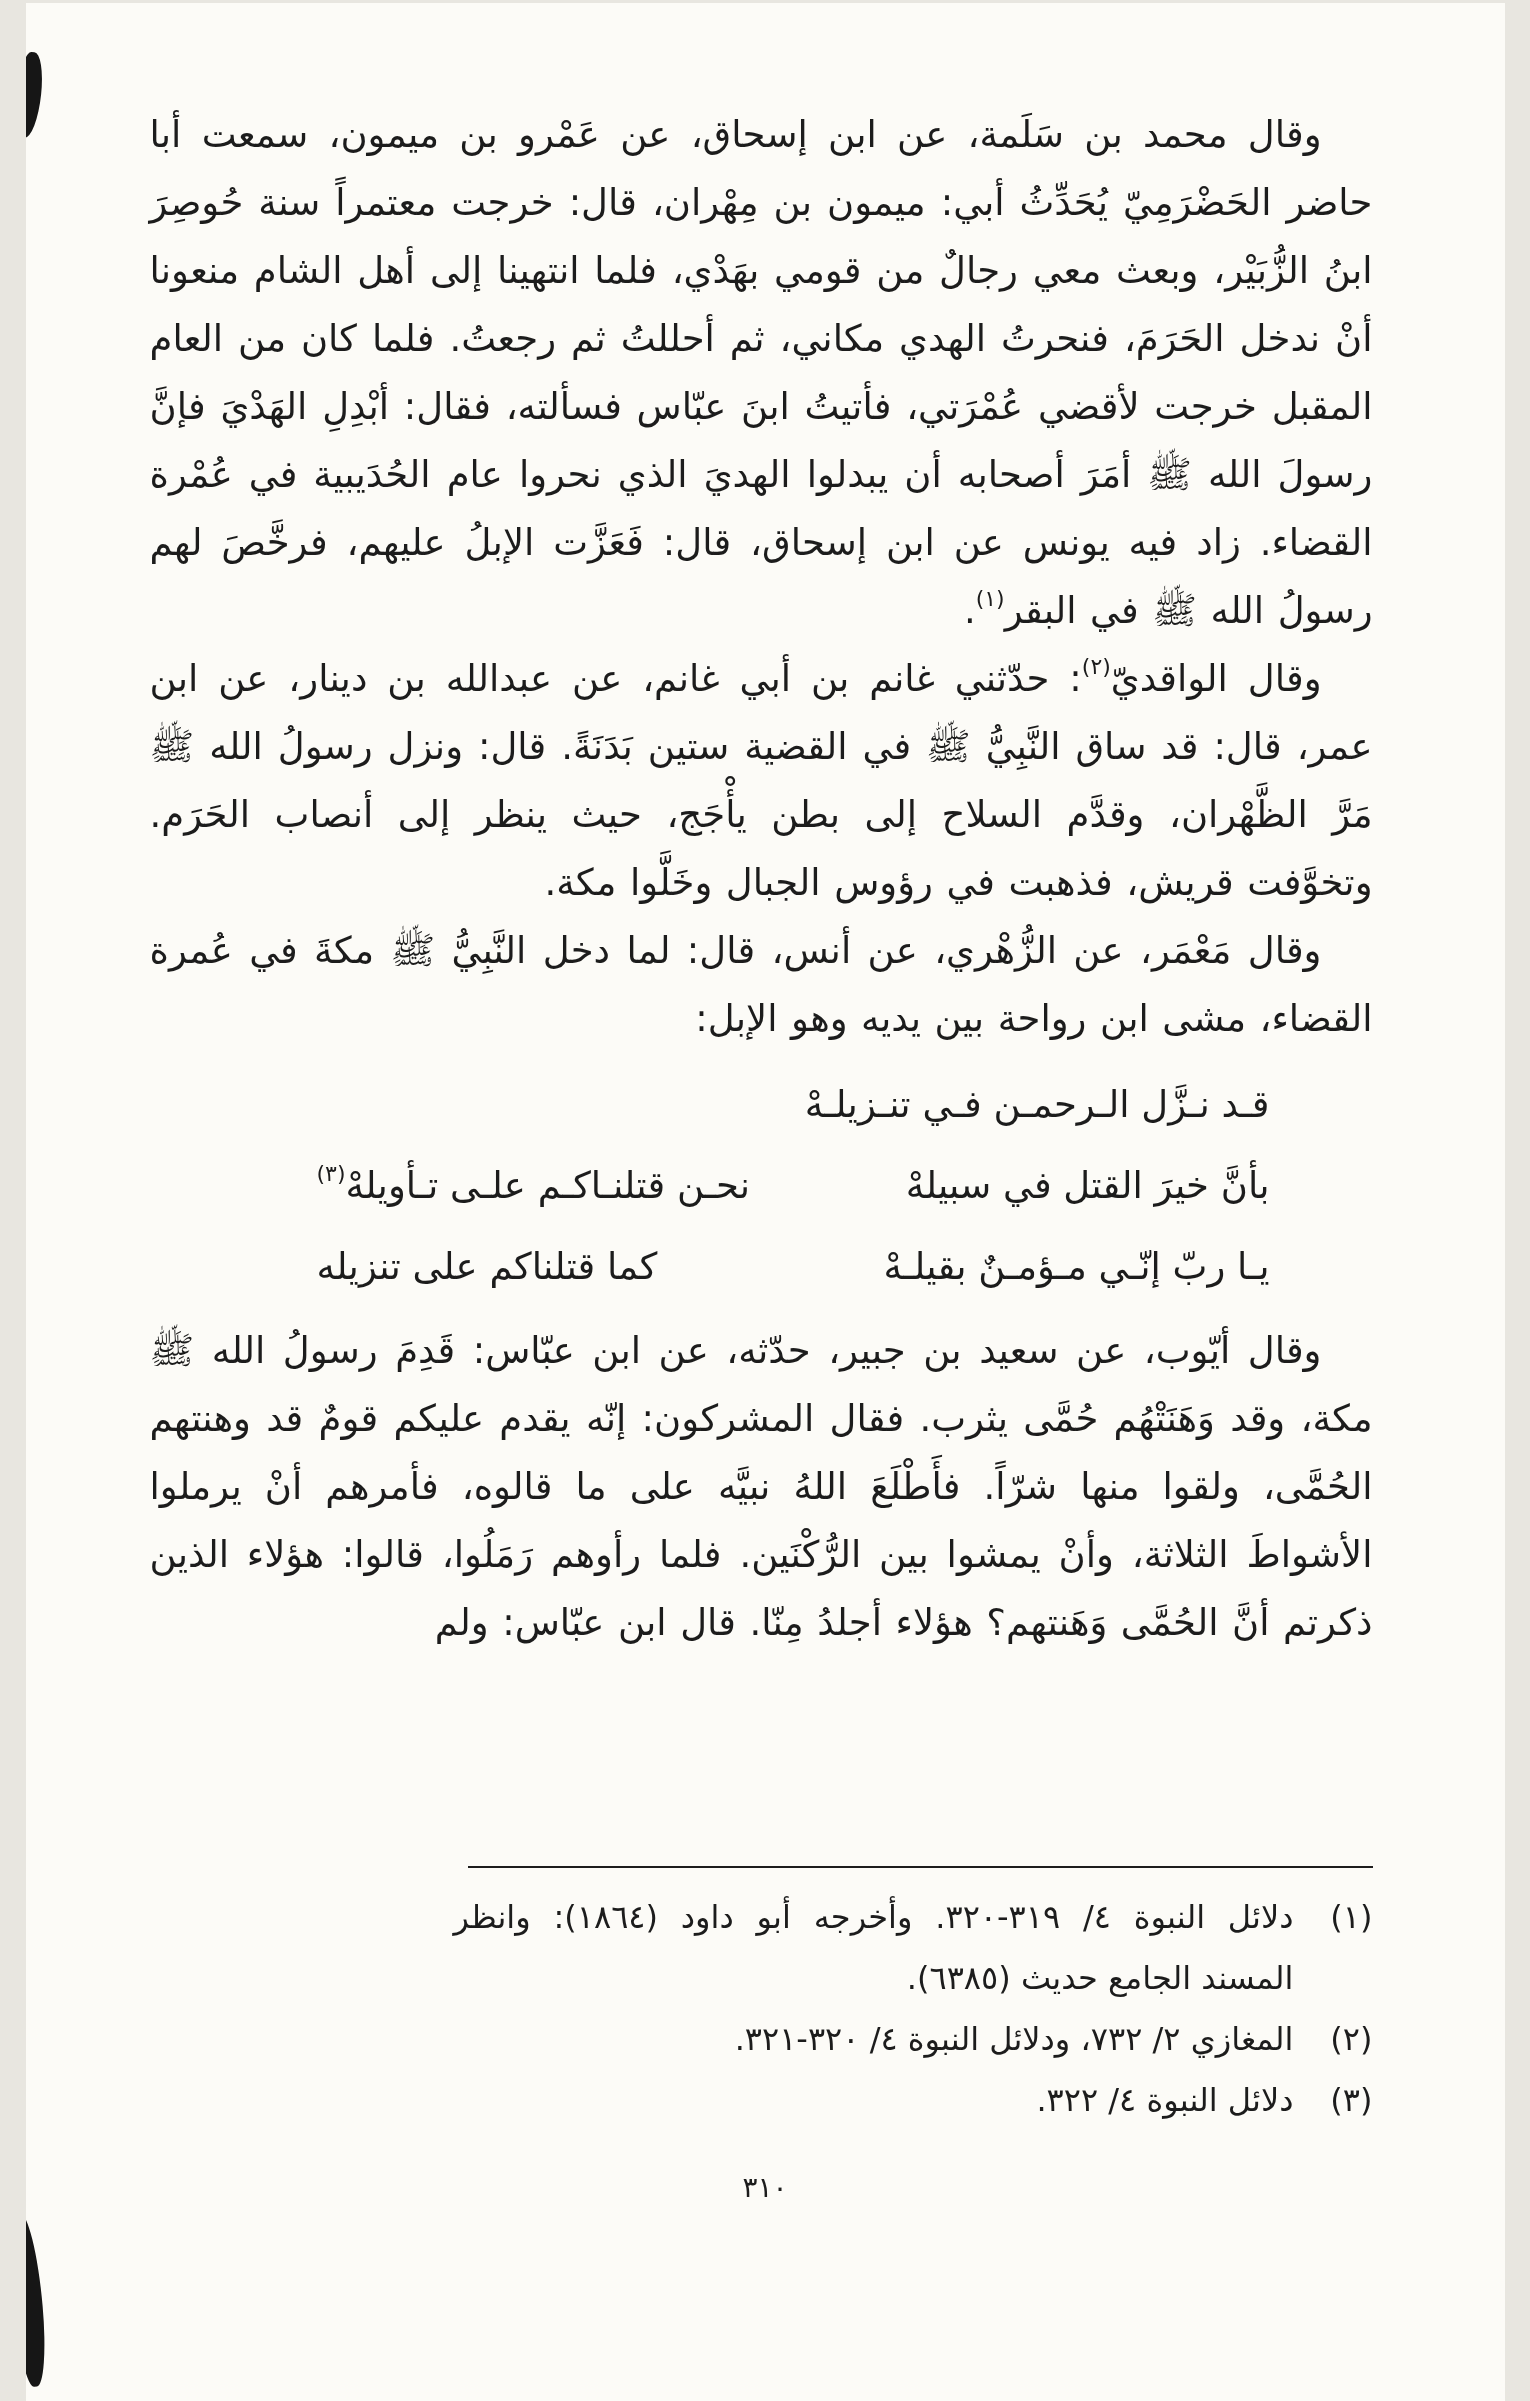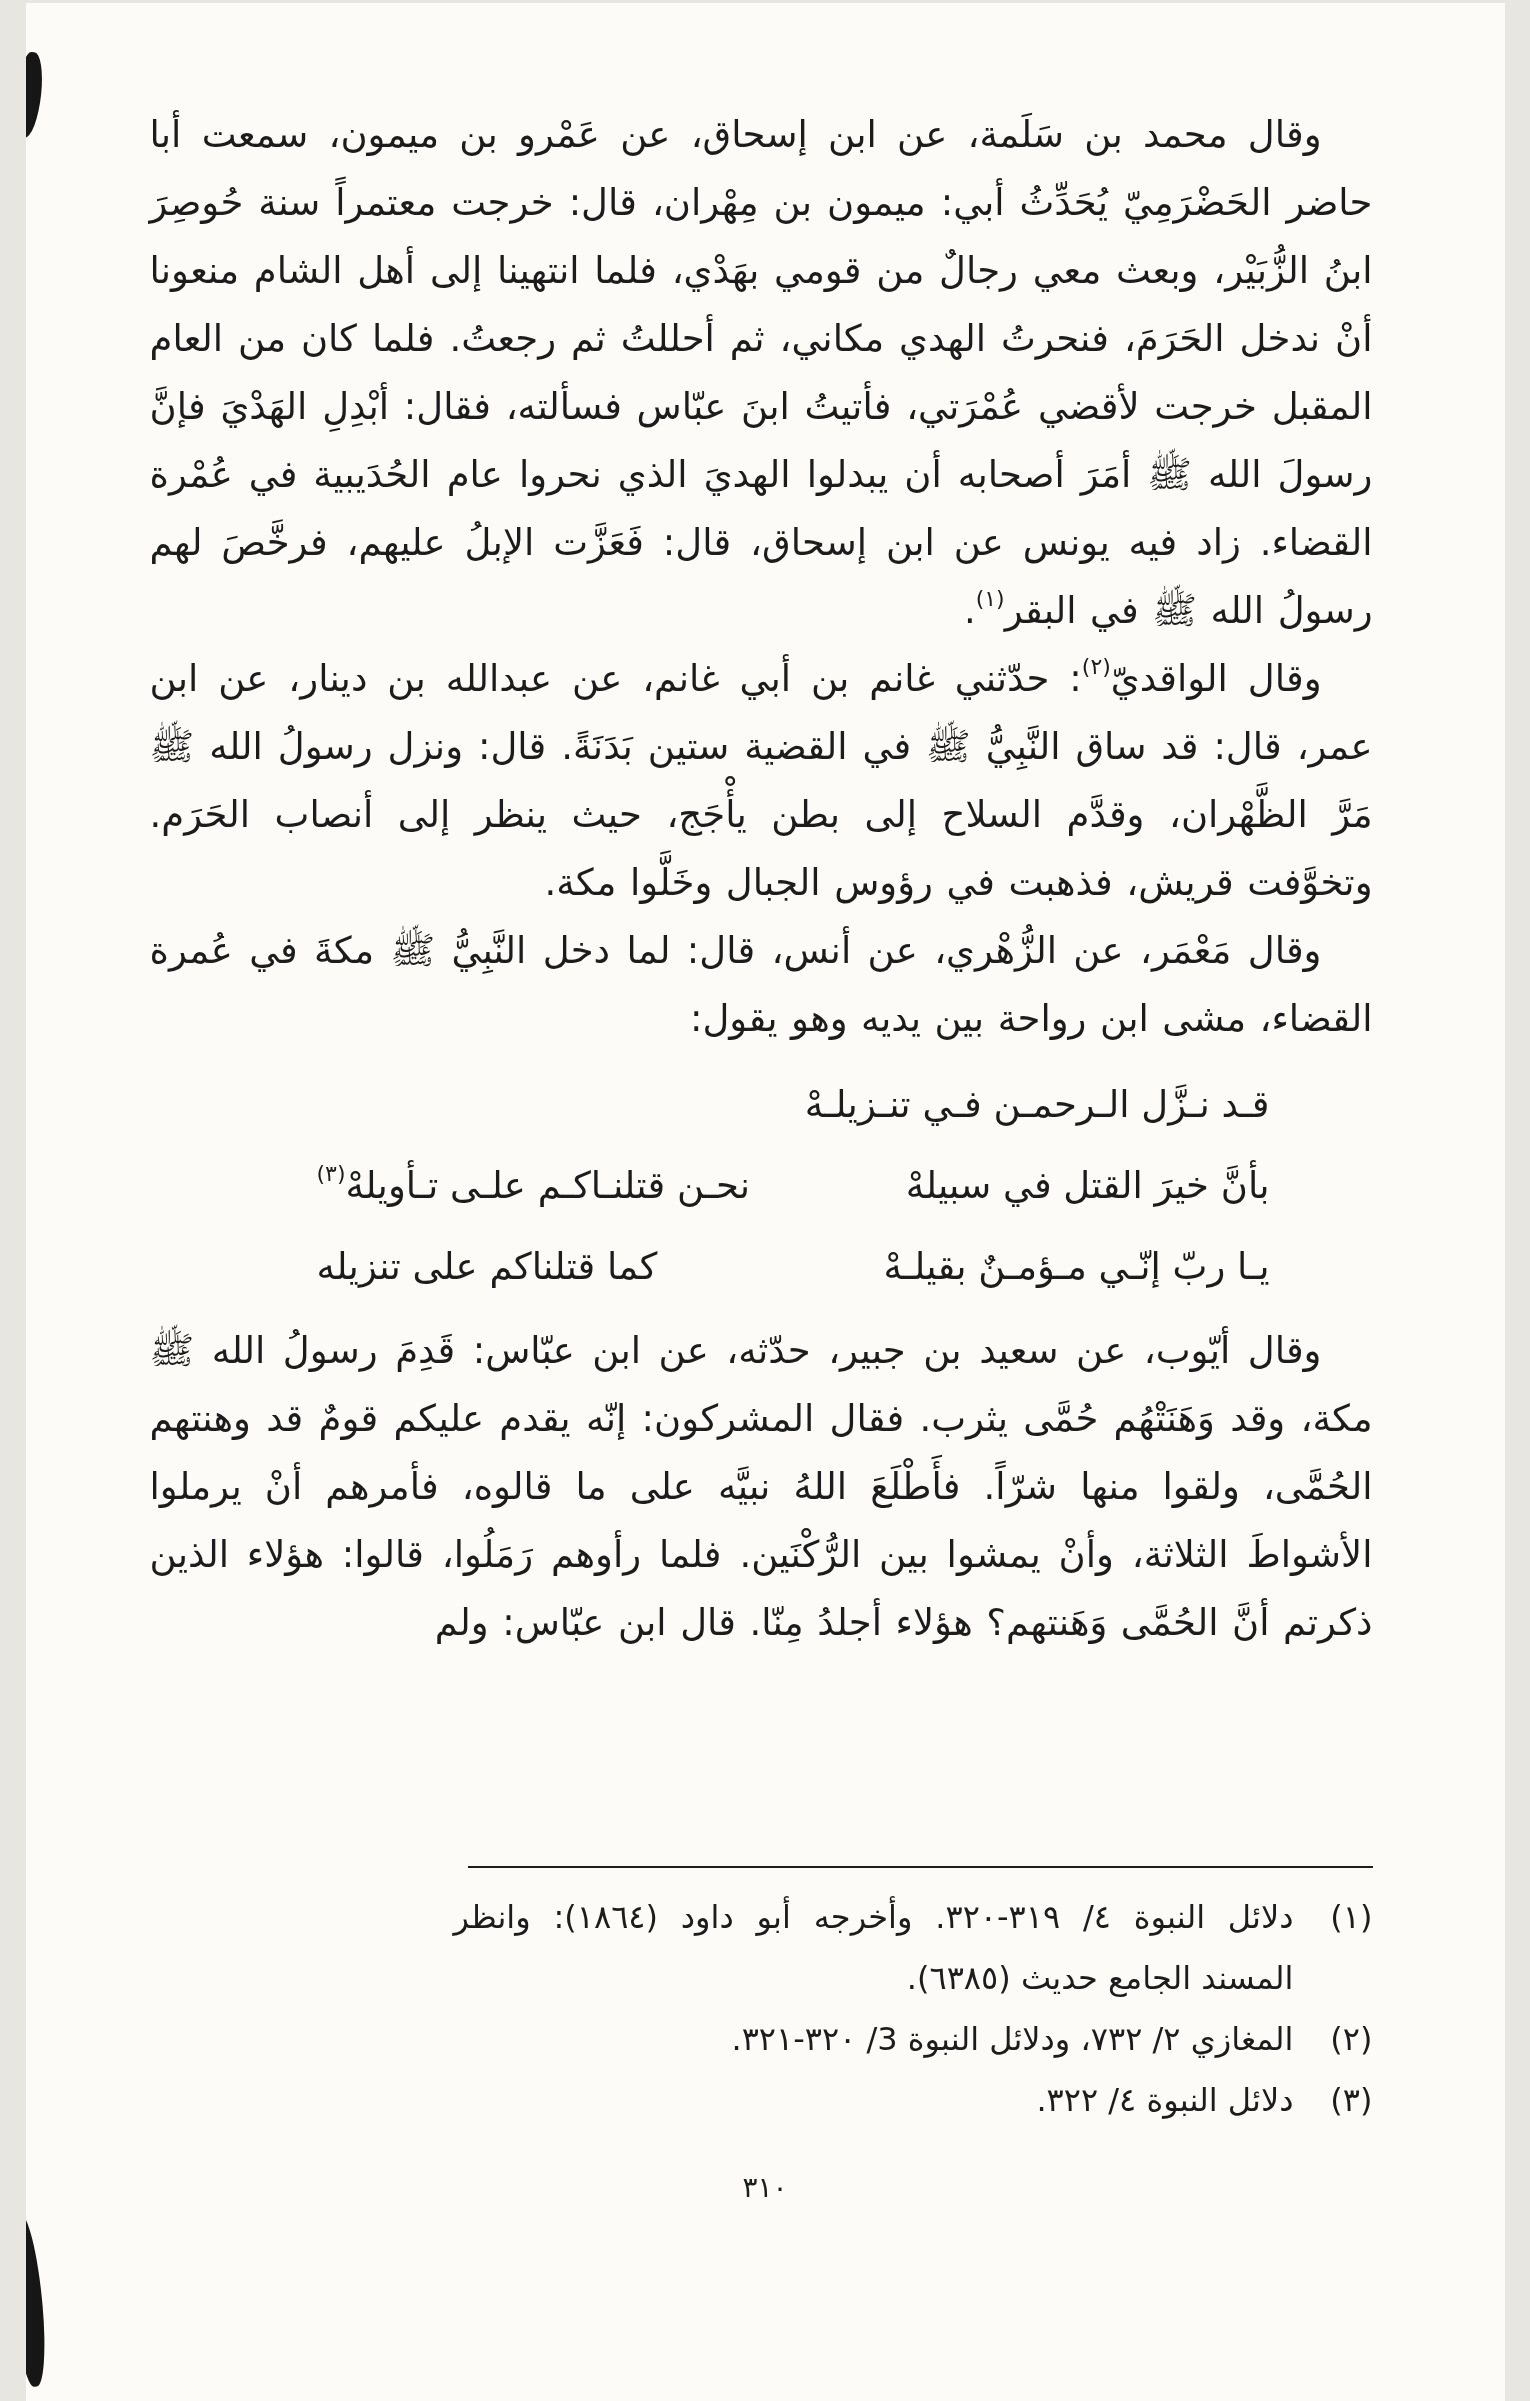--- a/index.html
+++ b/index.html
@@ -110,21 +110,21 @@
 
   <div class="artifact artifact-1"></div>
   <div class="artifact artifact-2"></div>
 
   <main class="text-block">
 
     <p class="para"><span>وقال محمد بن سَلَمة، عن ابن إسحاق، عن عَمْرو بن ميمون، سمعت أبا حاضر الحَضْرَمِيّ يُحَدِّثُ أبي: ميمون بن مِهْران، قال: خرجت معتمراً سنة حُوصِرَ ابنُ الزُّبَيْر، وبعث معي رجالٌ من قومي بهَدْي، فلما انتهينا إلى أهل الشام منعونا أنْ ندخل الحَرَمَ، فنحرتُ الهدي مكاني، ثم أحللتُ ثم رجعتُ. فلما كان من العام المقبل خرجت لأقضي عُمْرَتي، فأتيتُ ابنَ عبّاس فسألته، فقال: أبْدِلِ الهَدْيَ فإنَّ رسولَ الله ﷺ أمَرَ أصحابه أن يبدلوا الهديَ الذي نحروا عام الحُدَيبية في عُمْرة القضاء. زاد فيه يونس عن ابن إسحاق، قال: فَعَزَّت الإبلُ عليهم، فرخَّصَ لهم رسولُ الله ﷺ في البقر</span><sup class="ref">(١)</sup><span>.</span></p>
 
     <p class="para"><span>وقال الواقديّ</span><sup class="ref">(٢)</sup><span>: حدّثني غانم بن أبي غانم، عن عبدالله بن دينار، عن ابن عمر، قال: قد ساق النَّبِيُّ ﷺ في القضية ستين بَدَنَةً. قال: ونزل رسولُ الله ﷺ مَرَّ الظَّهْران، وقدَّم السلاح إلى بطن يأْجَج، حيث ينظر إلى أنصاب الحَرَم. وتخوَّفت قريش، فذهبت في رؤوس الجبال وخَلَّوا مكة.</span></p>
 
-    <p class="para"><span>وقال مَعْمَر، عن الزُّهْري، عن أنس، قال: لما دخل النَّبِيُّ ﷺ مكةَ في عُمرة القضاء، مشى ابن رواحة بين يديه وهو يقول:</span></p>
+    <p class="para"><span>وقال مَعْمَر، عن الزُّهْري، عن أنس، قال: لما دخل النَّبِيُّ ﷺ مكةَ في عُمرة القضاء، مشى ابن رواحة بين يديه وهو الإبل:</span></p>
 
     <div class="poetry">
       <div class="verse">
         <span class="hemi">قـد نـزَّل الـرحمـن فـي تنـزيلـهْ</span>
       </div>
       <div class="verse">
         <span class="hemi">بأنَّ خيرَ القتل في سبيلهْ</span>
         <span class="hemi"><span>نحـن قتلنـاكـم علـى تـأويلهْ</span><sup class="ref">(٣)</sup></span>
       </div>
       <div class="verse">
@@ -141,21 +141,21 @@
 
   <section class="footer-area">
     <div class="footnote-rule"></div>
     <div class="footnotes">
       <div class="footnote">
         <span class="fn-marker">(١)</span>
         <span class="fn-text">دلائل النبوة ٤/ ٣١٩-٣٢٠. وأخرجه أبو داود (١٨٦٤): وانظر المسند الجامع حديث (٦٣٨٥).</span>
       </div>
       <div class="footnote">
         <span class="fn-marker">(٢)</span>
-        <span class="fn-text">المغازي ٢/ ٧٣٢، ودلائل النبوة 3/ ٣٢٠-٣٢١.</span>
+        <span class="fn-text">المغازي ٢/ ٧٣٢، ودلائل النبوة ٤/ ٣٢٠-٣٢١.</span>
       </div>
       <div class="footnote">
         <span class="fn-marker">(٣)</span>
         <span class="fn-text">دلائل النبوة ٤/ ٣٢٢.</span>
       </div>
     </div>
   </section>
 
   <div class="page-number">٣١٠</div>
 

